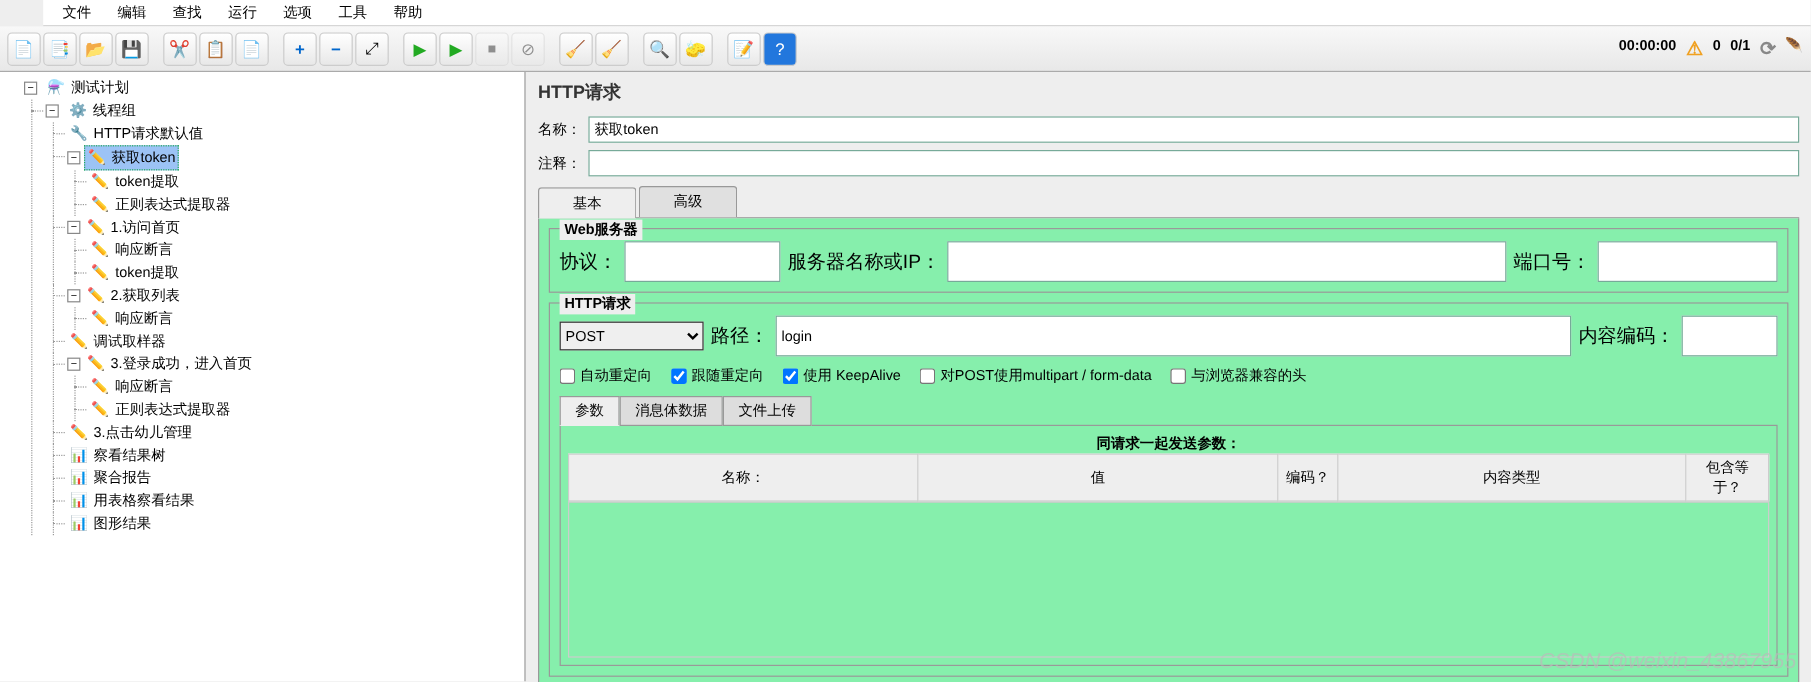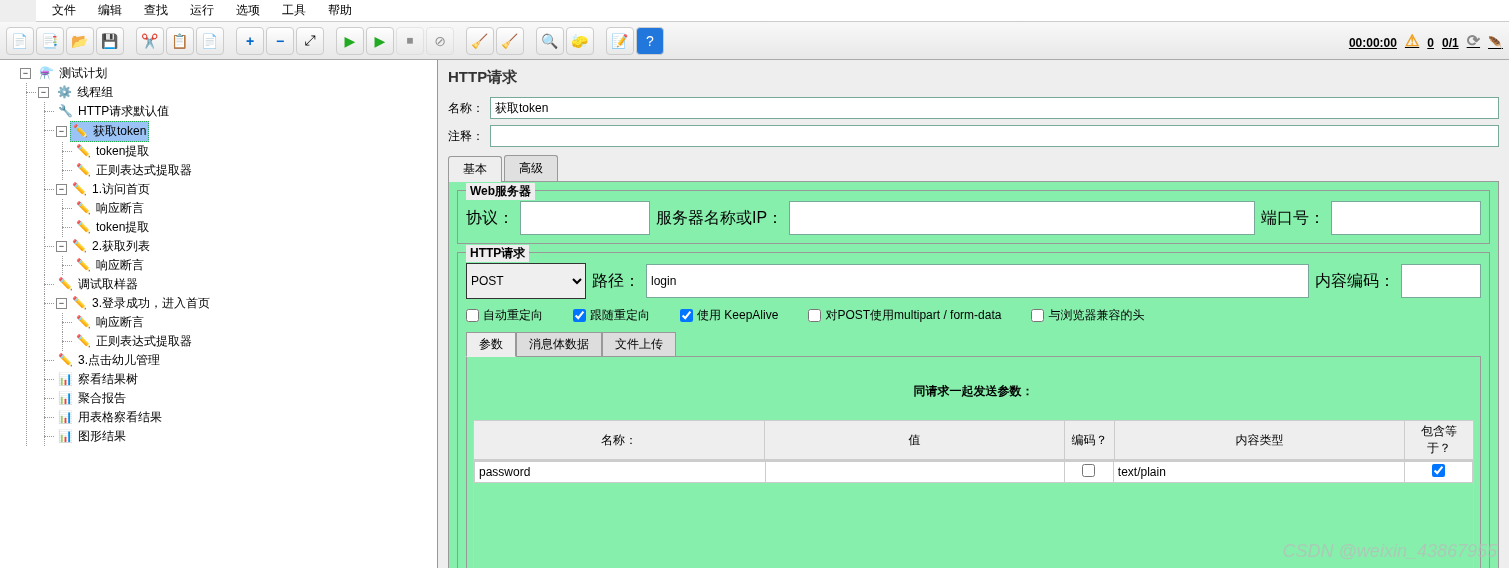--- a/index.html
+++ b/index.html
@@ -7,21 +7,21 @@
 
 
 .menubar { height: 22px; background: #fff; border-bottom: 1px solid #ccc; display: flex; align-items: center; padding: 0 6px; gap: 2px; margin-left: 36px; }
 .menubar span { padding: 2px 10px; cursor: default; }
 
 
 .toolbar { height: 38px; background: linear-gradient(#f8f8f8,#e8e8e8); border-bottom: 1px solid #aaa; display: flex; align-items: center; padding: 0 6px; gap: 2px; }
 .tbtn { width: 28px; height: 28px; border: 1px solid #ccc; background: linear-gradient(#fff,#e8e8e8); border-radius: 4px; display: flex; align-items: center; justify-content: center; font-size: 14px; cursor: pointer; }
 .tbtn.disabled { opacity: 0.4; }
 .tsep { width: 8px; }
-.toolbar-right { margin-left: auto; display: flex; align-items: flex-end; gap: 8px; font-size: 12px; font-weight: bold; text-decoration: underline; }
+.toolbar-right { margin-left: auto; display: flex; align-items: flex-start; gap: 8px; font-size: 12px; font-weight: bold; }
 .warn-icon { color: #f0a020; font-size: 16px; }
 
 
 .main { display: flex; height: calc(100% - 60px); }
 .tree-pane { width: 438px; background: #fff; border-right: 1px solid #999; overflow: auto; padding: 4px 2px; }
 .content-pane { flex: 1; background: #eeeeee; padding: 8px 10px; overflow: auto; }
 
 
 .tree ul { list-style: none; padding-left: 18px; }
 .tree li { position: relative; line-height: 19px; white-space: nowrap; }
@@ -34,42 +34,42 @@
 .toggle { width: 11px; height: 11px; border: 1px solid #888; background: #fff; display: inline-flex; align-items: center; justify-content: center; font-size: 9px; margin-right: 3px; vertical-align: middle; cursor: pointer; line-height: 9px; }
 
 
 .panel-title { font-size: 15px; font-weight: bold; margin-bottom: 10px; color: #333; }
 .form-row { display: flex; align-items: center; margin-bottom: 6px; gap: 6px; }
 .form-row label { font-size: 12px; width: 36px; text-align: right; }
 .form-row input[type=text] { flex: 1; height: 22px; border: 1px solid #7a9; padding: 0 4px; font-size: 12px; }
 
 
 .tabs { display: flex; border-bottom: 1px solid #999; margin-top: 8px; }
-.tab { padding: 4px 14px; border: 1px solid #999; border-bottom: none; background: #e0e0e0; margin-right: 2px; cursor: pointer; border-radius: 3px 3px 0 0; font-size: 12px; }
+.tab { padding: 4px 28px; border: 1px solid #999; border-bottom: none; background: #e0e0e0; margin-right: 2px; cursor: pointer; border-radius: 3px 3px 0 0; font-size: 12px; }
 .tab.active { background: #eeeeee; font-weight: normal; position: relative; top: 1px; }
 .tab-content { border: 1px solid #999; border-top: none; padding: 8px; background: #86efac; }
 
 
 .section { border: 1px solid #999; margin-bottom: 8px; position: relative; padding: 10px 8px 8px; }
 .section-title { position: absolute; top: -8px; left: 8px; background: #eeeeee; padding: 0 4px; font-size: 12px; font-weight: bold; }
 .inline-row { display: flex; align-items: center; gap: 6px; flex-wrap: wrap; }
 .inline-row label { font-size: 16px; }
 .inline-row input[type=text] { height: 30px; border: 1px solid #7a9; padding: 16px 4px; font-size: 12px; }
-.inline-row select { height: 36px; border: 1px solid #333; font-size: 12px; }
-
-
-.cb-row { display: flex; gap: 30px; margin: 8px 0; align-items: center; }
+.inline-row select { height: 24px; border: 1px solid #333; font-size: 12px; }
+
+
+.cb-row { display: flex; gap: 16px; margin: 8px 0; align-items: center; }
 .cb-row label { display: flex; align-items: center; gap: 4px; font-size: 12px; }
 
 
 .inner-tabs { display: flex; }
 .inner-tab { padding: 3px 12px; border: 1px solid #999; background: #ddd; font-size: 12px; cursor: pointer; }
 .inner-tab.active { background: #eeeeee; border-bottom-color: #eeeeee; position: relative; }
 .inner-content { border: 1px solid #999; margin-top: -1px; padding: 6px; }
-.inner-heading { text-align: center; font-weight: bold; font-size: 12px; margin: 20px 0; }
+.inner-heading { text-align: center; font-weight: bold; font-size: 12px; margin: 0 0; }
 
 
 table.ptable { width: 100%; border-collapse: collapse; background: #fff; font-size: 12px; }
 table.ptable th, table.ptable td { border: 1px solid #ccc; padding: 2px 4px; text-align: left; height: 18px; }
 table.ptable th { background: #eeeeee; font-weight: normal; text-align: center; }
 .cb-cell { text-align: center !important; }
 .cb-cell input { pointer-events: auto; }
 .table-body-wrap { height: 130px; overflow: auto; border: 1px solid #ccc; }
 
 
@@ -302,27 +302,20 @@
                 <th style="width:310px">值</th>
                 <th style="width:50px">编码？</th>
                 <th style="width:300px">内容类型</th>
                 <th style="width:70px">包含等于？</th>
               </tr>
             </thead>
           </table>
           <div class="table-body-wrap">
             <table class="ptable">
                 <tbody id="params-body">
-                  <tr>
-    <td style="width:300px">password</td>
-    <td style="width:310px"></td>
-    <td style="width:50px" class="cb-cell"><input type="checkbox" style=""></td>
-    <td style="width:300px">text/plain</td>
-    <td style="width:70px" class="cb-cell"><input type="checkbox" checked="" style=""></td>
-                  </tr>
                 </tbody>
               </table>
           </div>
         </div>
       </div>
     </div>
   </div>
 </div>
 
 <div class="watermark">CSDN @weixin_43867955</div>

